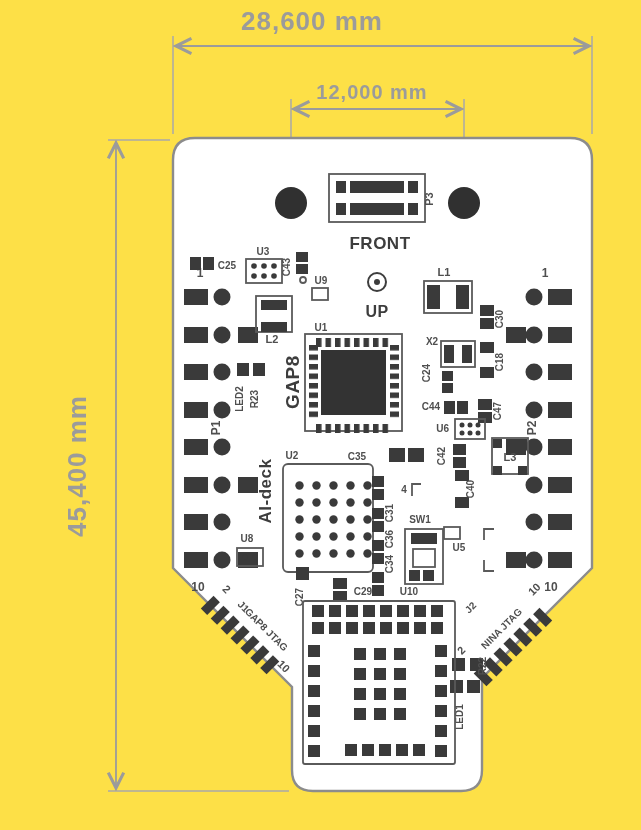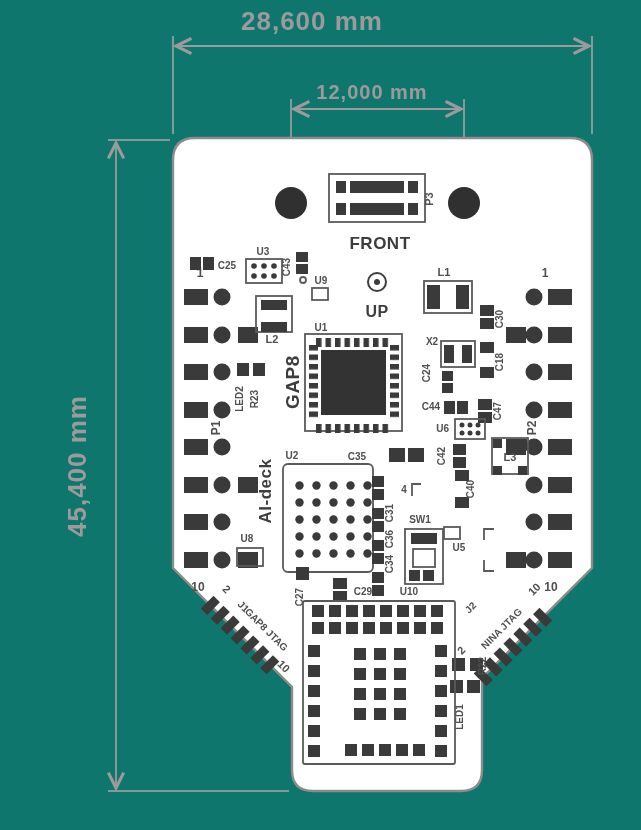--- a/index.html
+++ b/index.html
@@ -5,21 +5,21 @@
   html, body {
     margin: 0;
     padding: 0;
     background: #ffffff;
     font-family: "Liberation Sans", sans-serif;
   }
   .stage {
     width: 641px;
     height: 830px;
     position: relative;
-    background: #0f766e;
+    background: #fde047;
     overflow: hidden;
     text-decoration: underline;
   }
   svg { display: block; }
   text {
     font-family: "Liberation Sans", sans-serif;
     font-weight: bold;
     fill: #4a4a4a;
   }
   .dim-text { fill: #9b9b9b; letter-spacing: 1px; }

